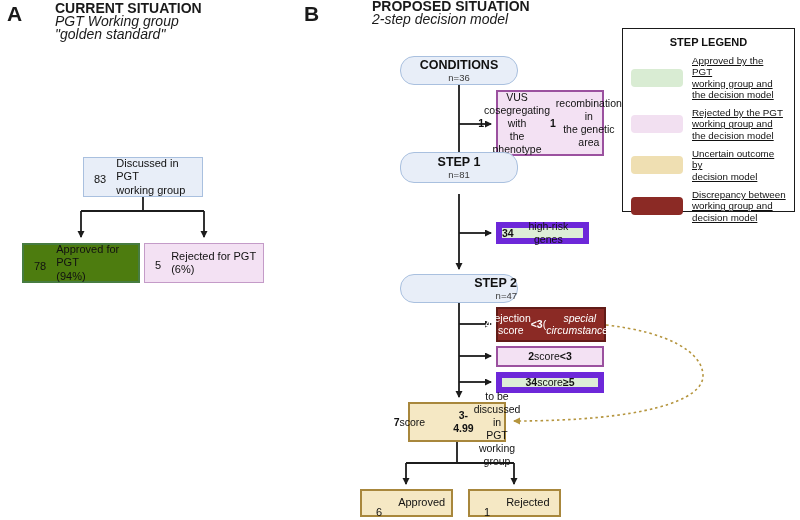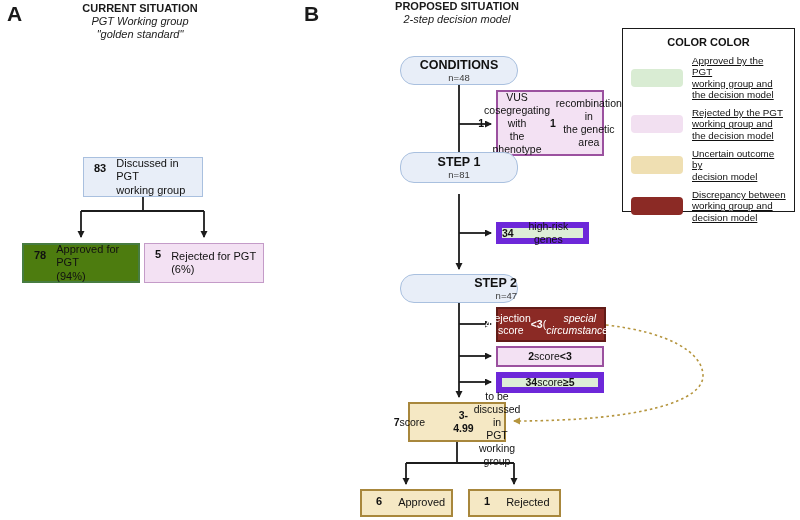--- a/index.html
+++ b/index.html
@@ -1,33 +1,33 @@
 <!DOCTYPE html>
 <html><head>
 <meta charset="utf-8">
 <style>
   html,body{margin:0;padding:0;background:#fff;}
   #canvas{position:relative;width:800px;height:520px;background:#ffffff;overflow:hidden;
           font-family:"Liberation Sans","DejaVu Sans",sans-serif;color:#111;}
   #arrows{position:absolute;left:0;top:0;width:800px;height:520px;pointer-events:none;}
   .panel-letter{position:absolute;font-size:21px;font-weight:bold;color:#1a1a1a;}
-  .hdr{position:absolute;text-align:center;font-size:11px;line-height:13px;color:#1a1a1a;}
+  .hdr{position:absolute;font-size:14px;line-height:13px;color:#1a1a1a;}
   .hdr .t{font-weight:bold;}
   .hdr .s{font-style:italic;}
   .box{position:absolute;box-sizing:border-box;display:flex;align-items:center;justify-content:center;
        font-size:10.5px;line-height:13px;text-align:center;white-space:pre-line;}
   .blue{background:#e8eef8;border:1.5px solid #a9c0df;}
   .greenA{background:#4d7c0f;border:2px solid #477c41;}
   .pinkA{background:#f3e1f3;border:1.5px solid #c49bc8;}
   .greenB{background:#ddeed7;border:6px solid #6d28d9;}
   .pinkB{background:#f3e1f3;border:2px solid #9b519f;}
   .darkred{background:#8b2a25;border:2px solid #611b17;color:#fff;line-height:11.5px;}
   .tan{background:#f5e8c4;border:2px solid #a8873c;}
   .numbox{justify-content:flex-start;text-align:left;padding-left:10px;gap:10px;font-size:11px;line-height:13.5px;}
-  .numbox .num{font-weight:bold;align-self:flex-start;padding-top:4px;}
+  .numbox .num{font-weight:normal;align-self:flex-start;padding-top:15px;}
   .stepbox{flex-direction:column;gap:0;border-radius:14px;}
   .step-title{font-weight:bold;font-size:12.5px;line-height:13px;}
   .step-n{font-size:9.5px;line-height:11px;color:#3a3a3a;}
   #legend{position:absolute;left:622px;top:28px;width:173px;height:184px;box-sizing:border-box;
           background:#fff;border:1.6px solid #1a1a1a;padding:7px 8px 0 8px;}
   #legend .lg-title{text-align:center;font-weight:bold;font-size:11px;margin-bottom:7px;}
   .lg-row{display:flex;align-items:center;gap:9px;margin-bottom:7px;text-decoration:underline;}
   .lg-swatch{width:52px;height:18px;border-radius:4px;flex:0 0 auto;}
   .lg-label{font-size:9.8px;line-height:11.3px;white-space:pre-line;}
 </style>
@@ -92,21 +92,21 @@
   </div>
 
   <div class="panel-letter" style="left:304px;top:2px;">B</div>
   <div class="hdr" style="left:372px;top:0px;width:170px;">
     <div class="t">PROPOSED SITUATION</div>
     <div class="s">2-step decision model</div>
   </div>
 
   <div class="box blue stepbox" style="left:400px;top:56px;width:118px;height:29px;">
     <div class="step-title">CONDITIONS</div>
-    <div class="step-n">n=48</div>
+    <div class="step-n">n=36</div>
   </div>
 
   <div class="box pinkB" style="left:496px;top:90px;width:108px;height:66px;"><span style="font-weight: bold;">1</span><span> VUS
 cosegregating with
 the phenotype
 </span><span style="font-weight: bold;">1</span><span> recombination in
 the genetic area</span></div>
 
   <div class="box blue stepbox" style="left:400px;top:152px;width:118px;height:31px;">
     <div class="step-title">STEP 1</div>
@@ -133,21 +133,21 @@
   <div class="box tan numbox" style="left:360px;top:489px;width:93px;height:28px;gap:16px;padding-left:14px;">
     <span class="num">6</span>
     <span>Approved</span>
   </div>
   <div class="box tan numbox" style="left:468px;top:489px;width:93px;height:28px;gap:16px;padding-left:14px;">
     <span class="num">1</span>
     <span>Rejected</span>
   </div>
 
   <div id="legend">
-    <div class="lg-title">COLOR COLOR</div>
+    <div class="lg-title">STEP LEGEND</div>
     <div class="lg-row">
       <div class="lg-swatch" style="background: rgb(217, 236, 211);"></div>
       <div class="lg-label">Approved by the PGT
 working group and
 the decision model</div>
     </div>
     <div class="lg-row">
       <div class="lg-swatch" style="background: rgb(242, 224, 241);"></div>
       <div class="lg-label">Rejected by the PGT
 working group and

